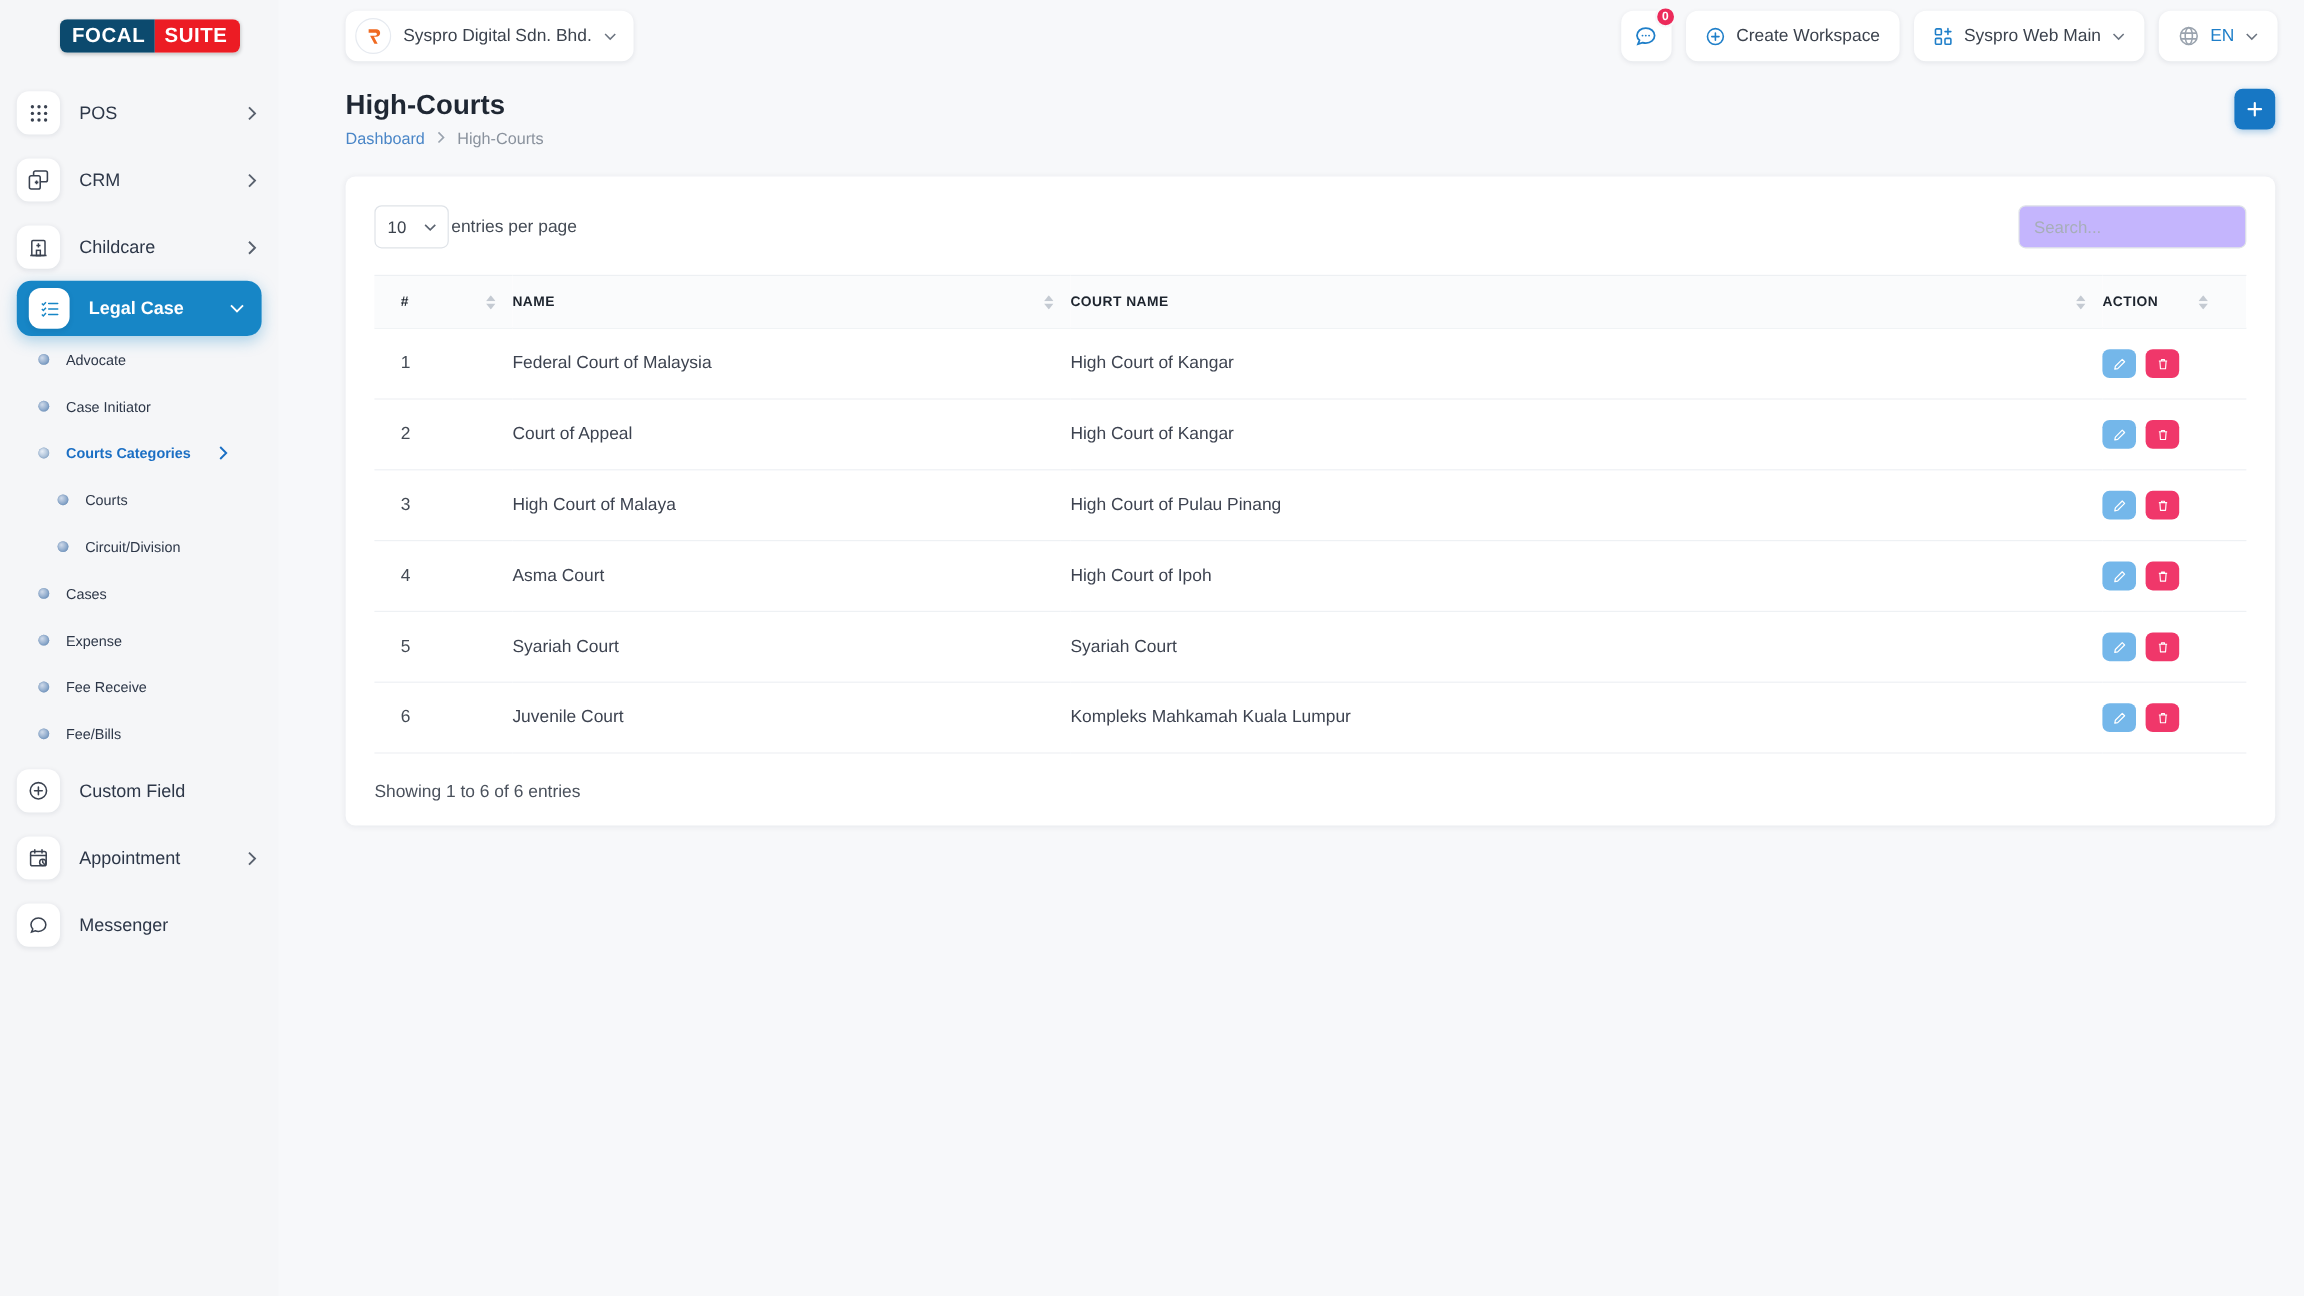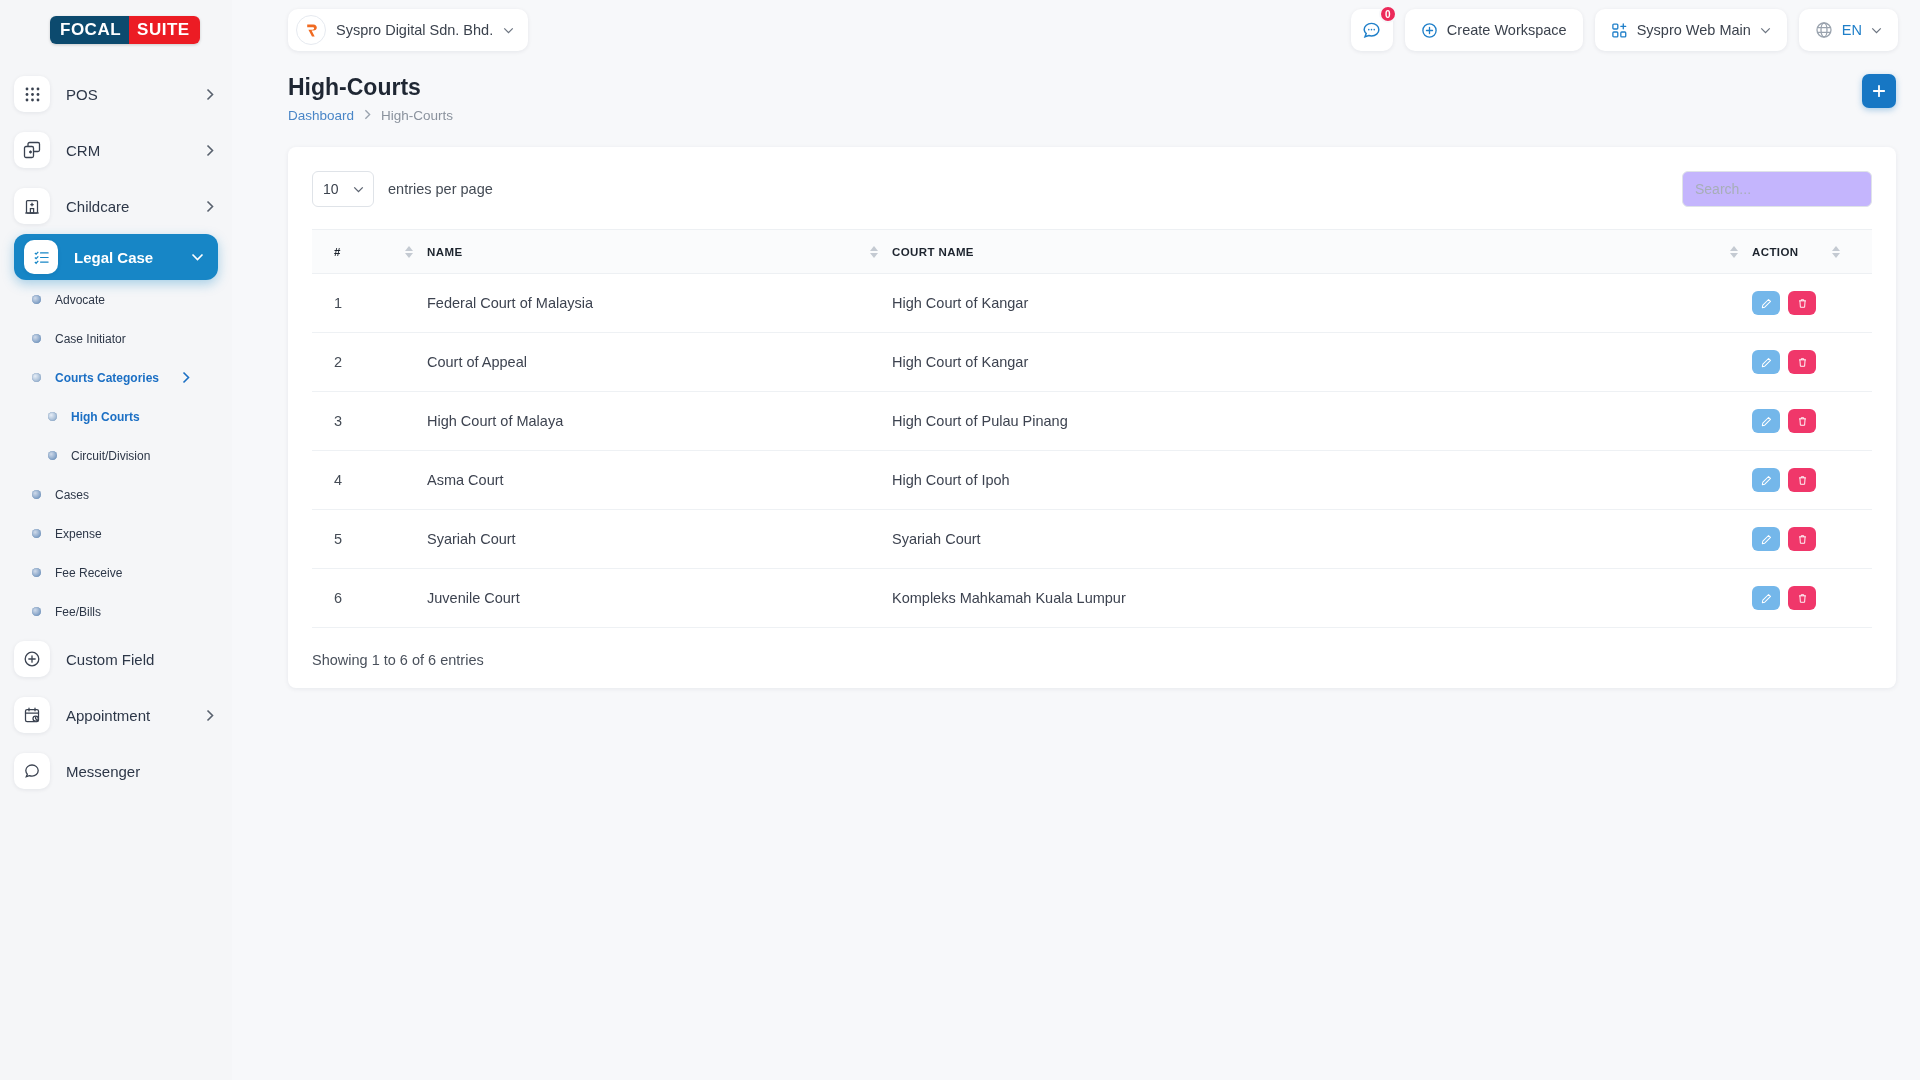--- a/index.html
+++ b/index.html
@@ -148,21 +148,21 @@
   }
 
   
   #card {
     margin: 24px 24px 0 56px;
     background: #fff; border-radius: 8px;
     box-shadow: 0 1px 5px rgba(16,30,54,.07);
     padding: 24px 24px 20px 24px;
   }
   .card-top { display: flex; align-items: center; }
-  .entries { display: flex; align-items: center; gap: 14px; }
+  .entries { display: flex; align-items: center; gap: 2px; }
   .select-box {
     display: flex; align-items: center; justify-content: space-between;
     gap: 14px; width: 62px; height: 36px;
     border: 1px solid #dfe3e8; border-radius: 6px;
     padding: 0 10px; font-size: 14px; color: #3b424d; cursor: pointer;
   }
   .select-box .chev { color: #5b6370; display: flex; }
   .entries-label { font-size: 14.5px; color: #444b55; }
   .search-input {
     margin-left: auto; width: 190px; height: 36px;
@@ -308,23 +308,23 @@
     </div>
     <div class="sub-item current">
       <span class="sub-bullet"></span>
       <span class="sub-label">Courts Categories</span>
       <span class="sub-chev">
         <svg width="8" height="13" viewBox="0 0 8 13" fill="none" stroke="currentColor" stroke-width="1.6">
             <path d="M1.5 1.5L6.5 6.5L1.5 11.5"></path>
           </svg>
       </span>
     </div>
-    <div class="sub-item lvl2 current">
-      <span class="sub-bullet"></span>
-      <span class="sub-label">High Courts</span>
+    <div class="sub-item lvl2">
+      <span class="sub-bullet"></span>
+      <span class="sub-label">Courts</span>
     </div>
     <div class="sub-item lvl2">
       <span class="sub-bullet"></span>
       <span class="sub-label">Circuit/Division</span>
     </div>
     <div class="sub-item">
       <span class="sub-bullet"></span>
       <span class="sub-label">Cases</span>
     </div>
     <div class="sub-item">

